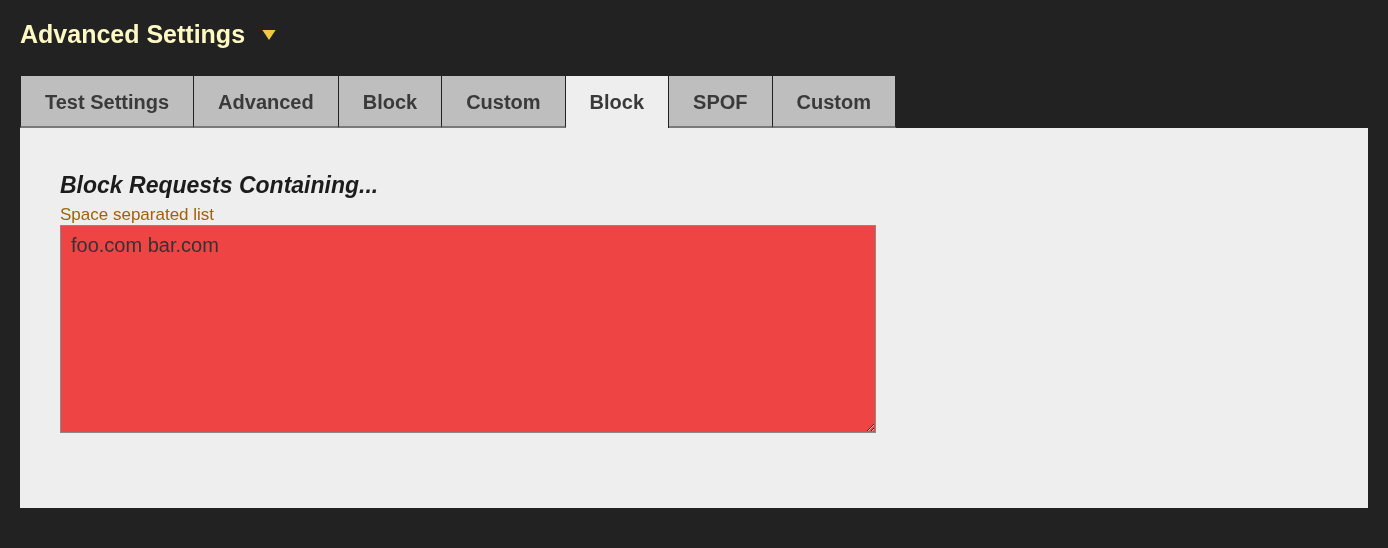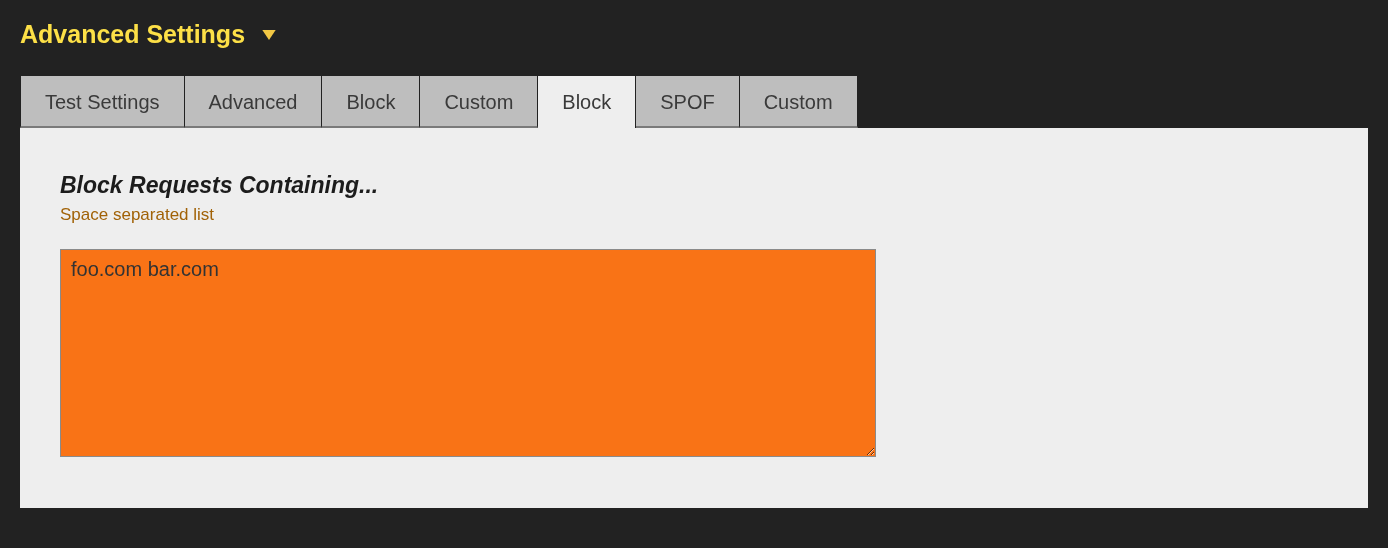--- a/index.html
+++ b/index.html
@@ -14,21 +14,21 @@
     padding: 20px 20px 26px 20px;
   }
   .section-header {
     display: flex;
     align-items: center;
     gap: 14px;
     margin-bottom: 26px;
     cursor: pointer;
   }
   .section-title {
-    color: #fde047;
+    color: #fef9c3;
     font-size: 25px;
     font-weight: bold;
   }
   .section-caret {
     color: #f2c744;
     display: inline-flex;
   }
   .section-caret svg {
     width: 20px;
     height: 20px;
@@ -36,21 +36,21 @@
   .tabs {
     display: flex;
     align-items: stretch;
     gap: 0;
     margin-left: 0;
   }
   .tab {
     background: #bebebe;
     color: #3a3a3a;
     font-size: 20px;
-    font-weight: normal;
+    font-weight: bold;
     padding: 14px 24px 12px 24px;
     border-top: 1px solid #222;
     border-right: 1px solid #222;
     border-bottom: 2px solid #7a7a7a;
     cursor: pointer;
     user-select: none;
     line-height: 1.2;
   }
   .tab:first-child {
     border-left: 1px solid #222;
@@ -75,25 +75,24 @@
     font-size: 17px;
     color: #a16207;
   }
   .block-textarea {
     width: 816px;
     height: 208px;
     padding: 8px 10px;
     font-size: 20px;
     font-family: Arial, Helvetica, sans-serif;
     color: #333333;
-    background: #f97316;
+    background: #ef4444;
     border: 1px solid #8a8a8a;
     resize: both;
     outline: none;
-    margin-top: 24px;
   }
 </style>
 </head>
 <body>
 
 <div class="page">
 
   <div class="section-header">
     <span class="section-title">Advanced Settings</span>
     <span class="section-caret">

